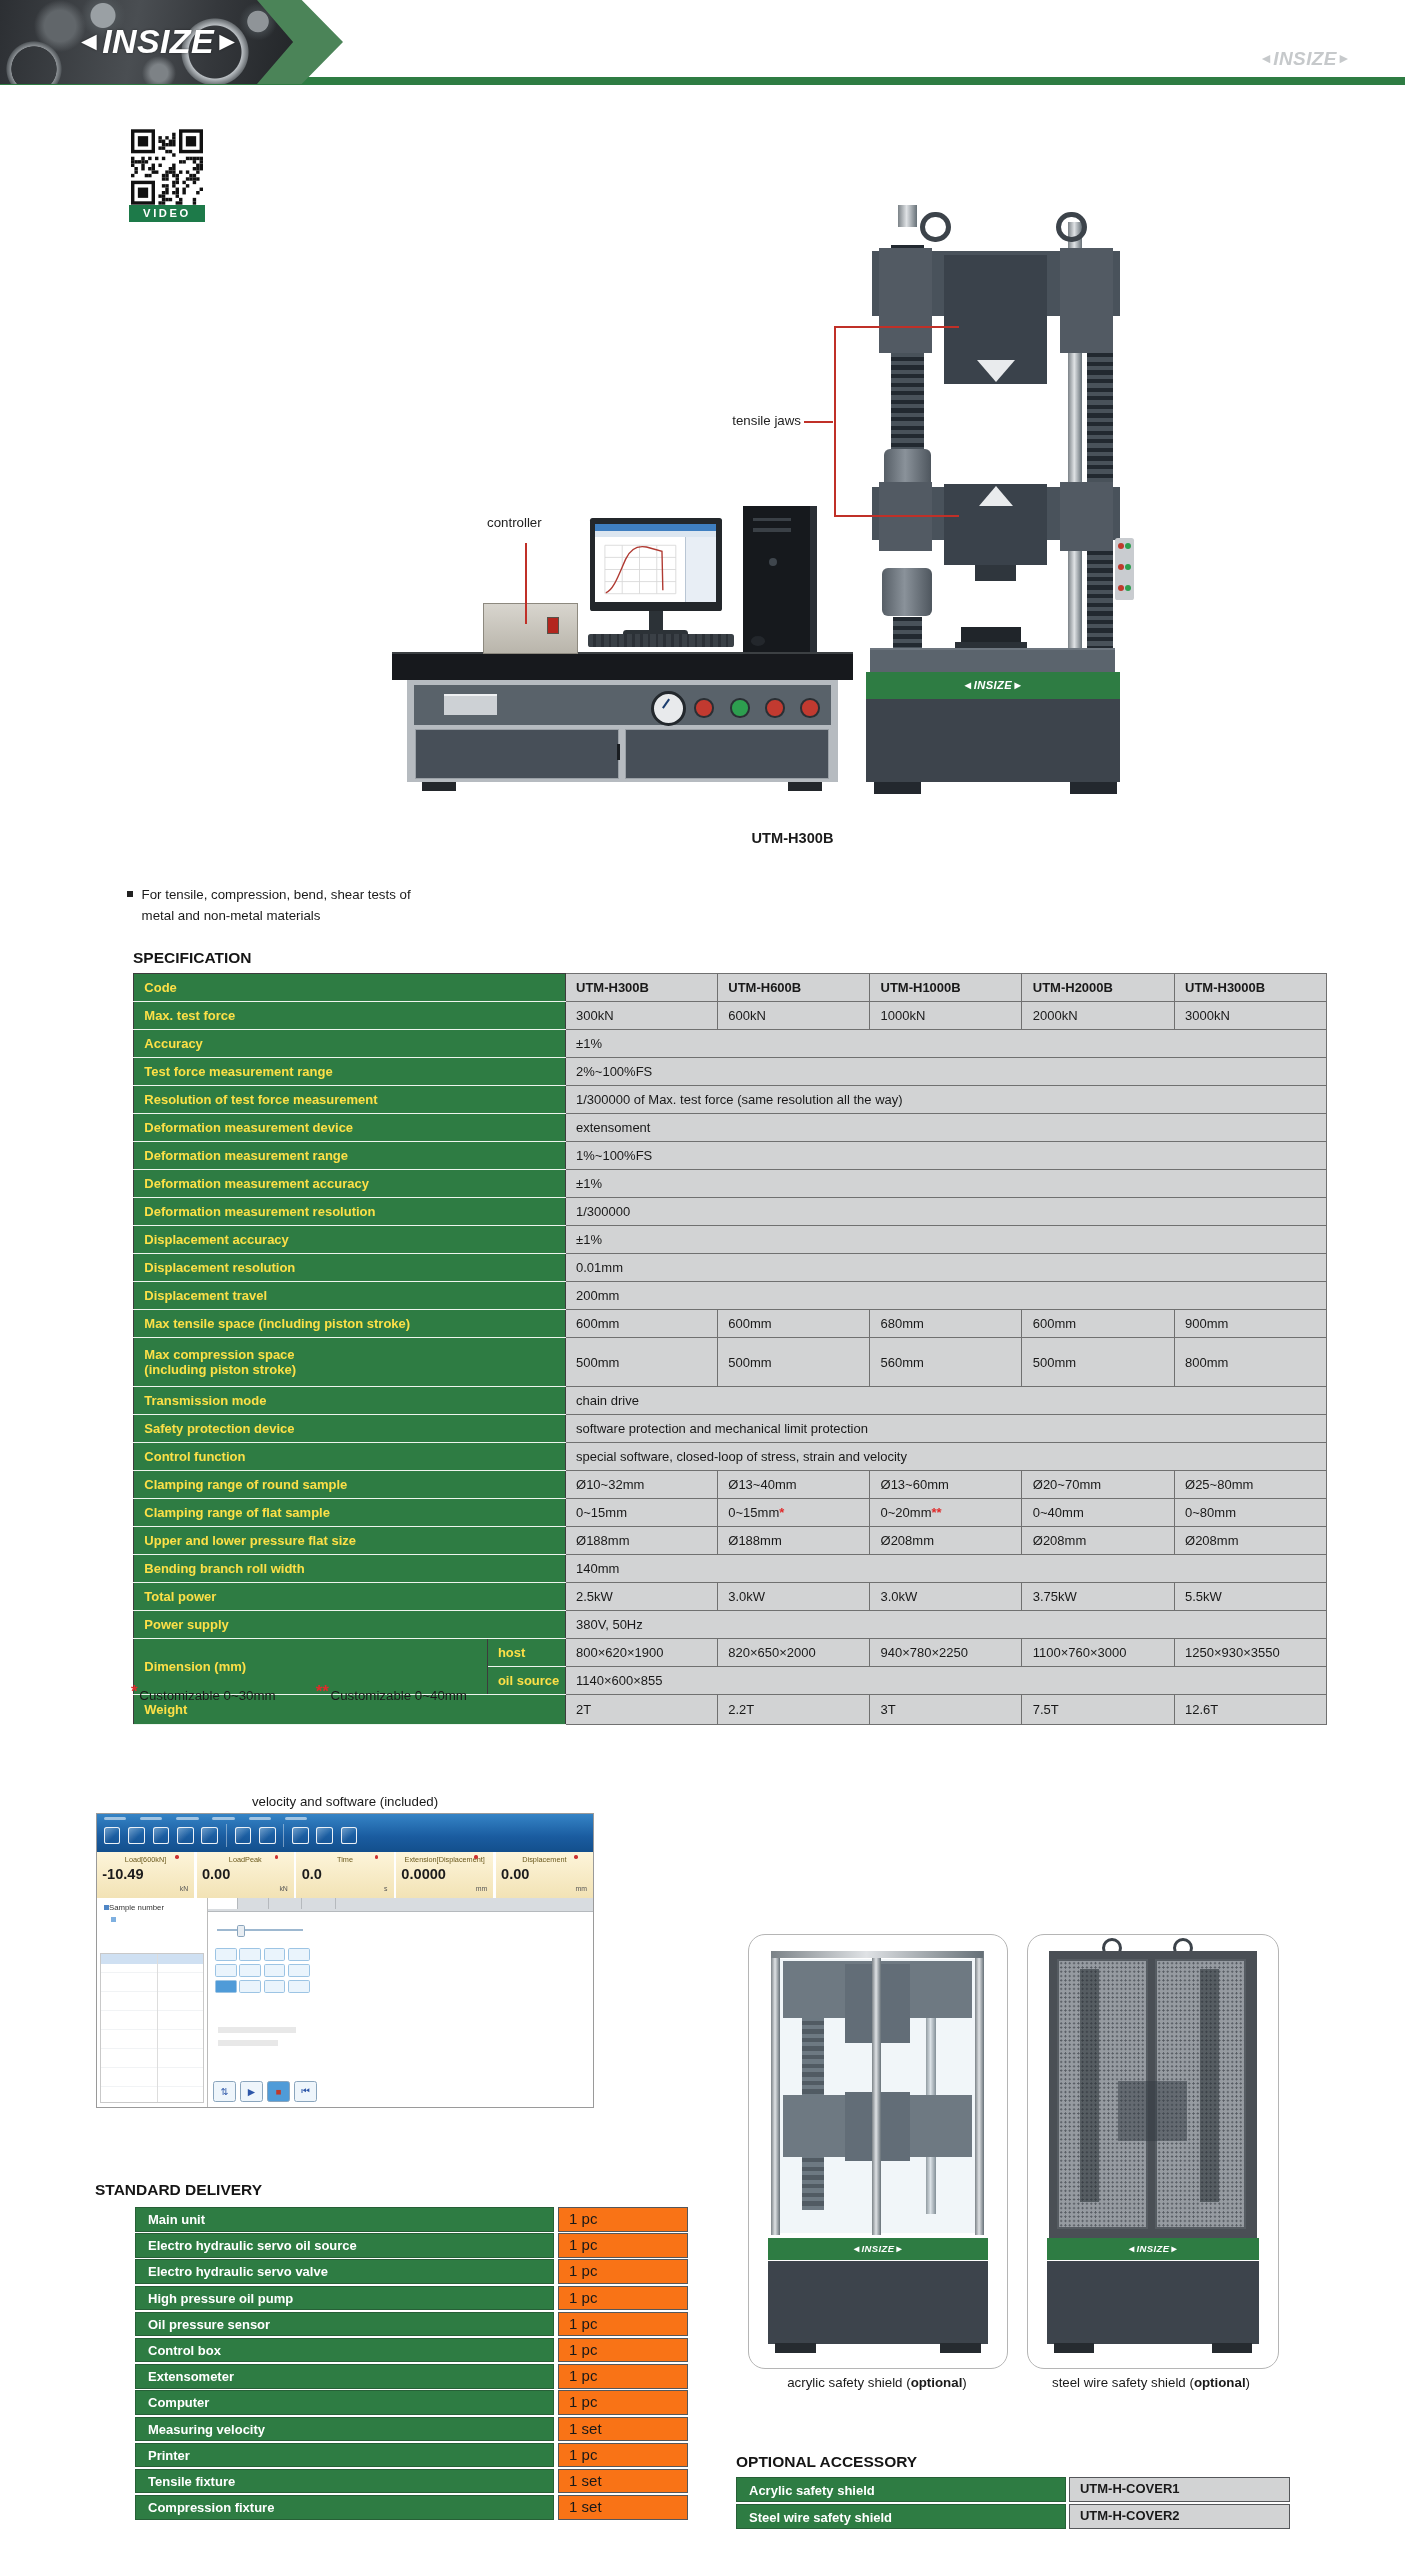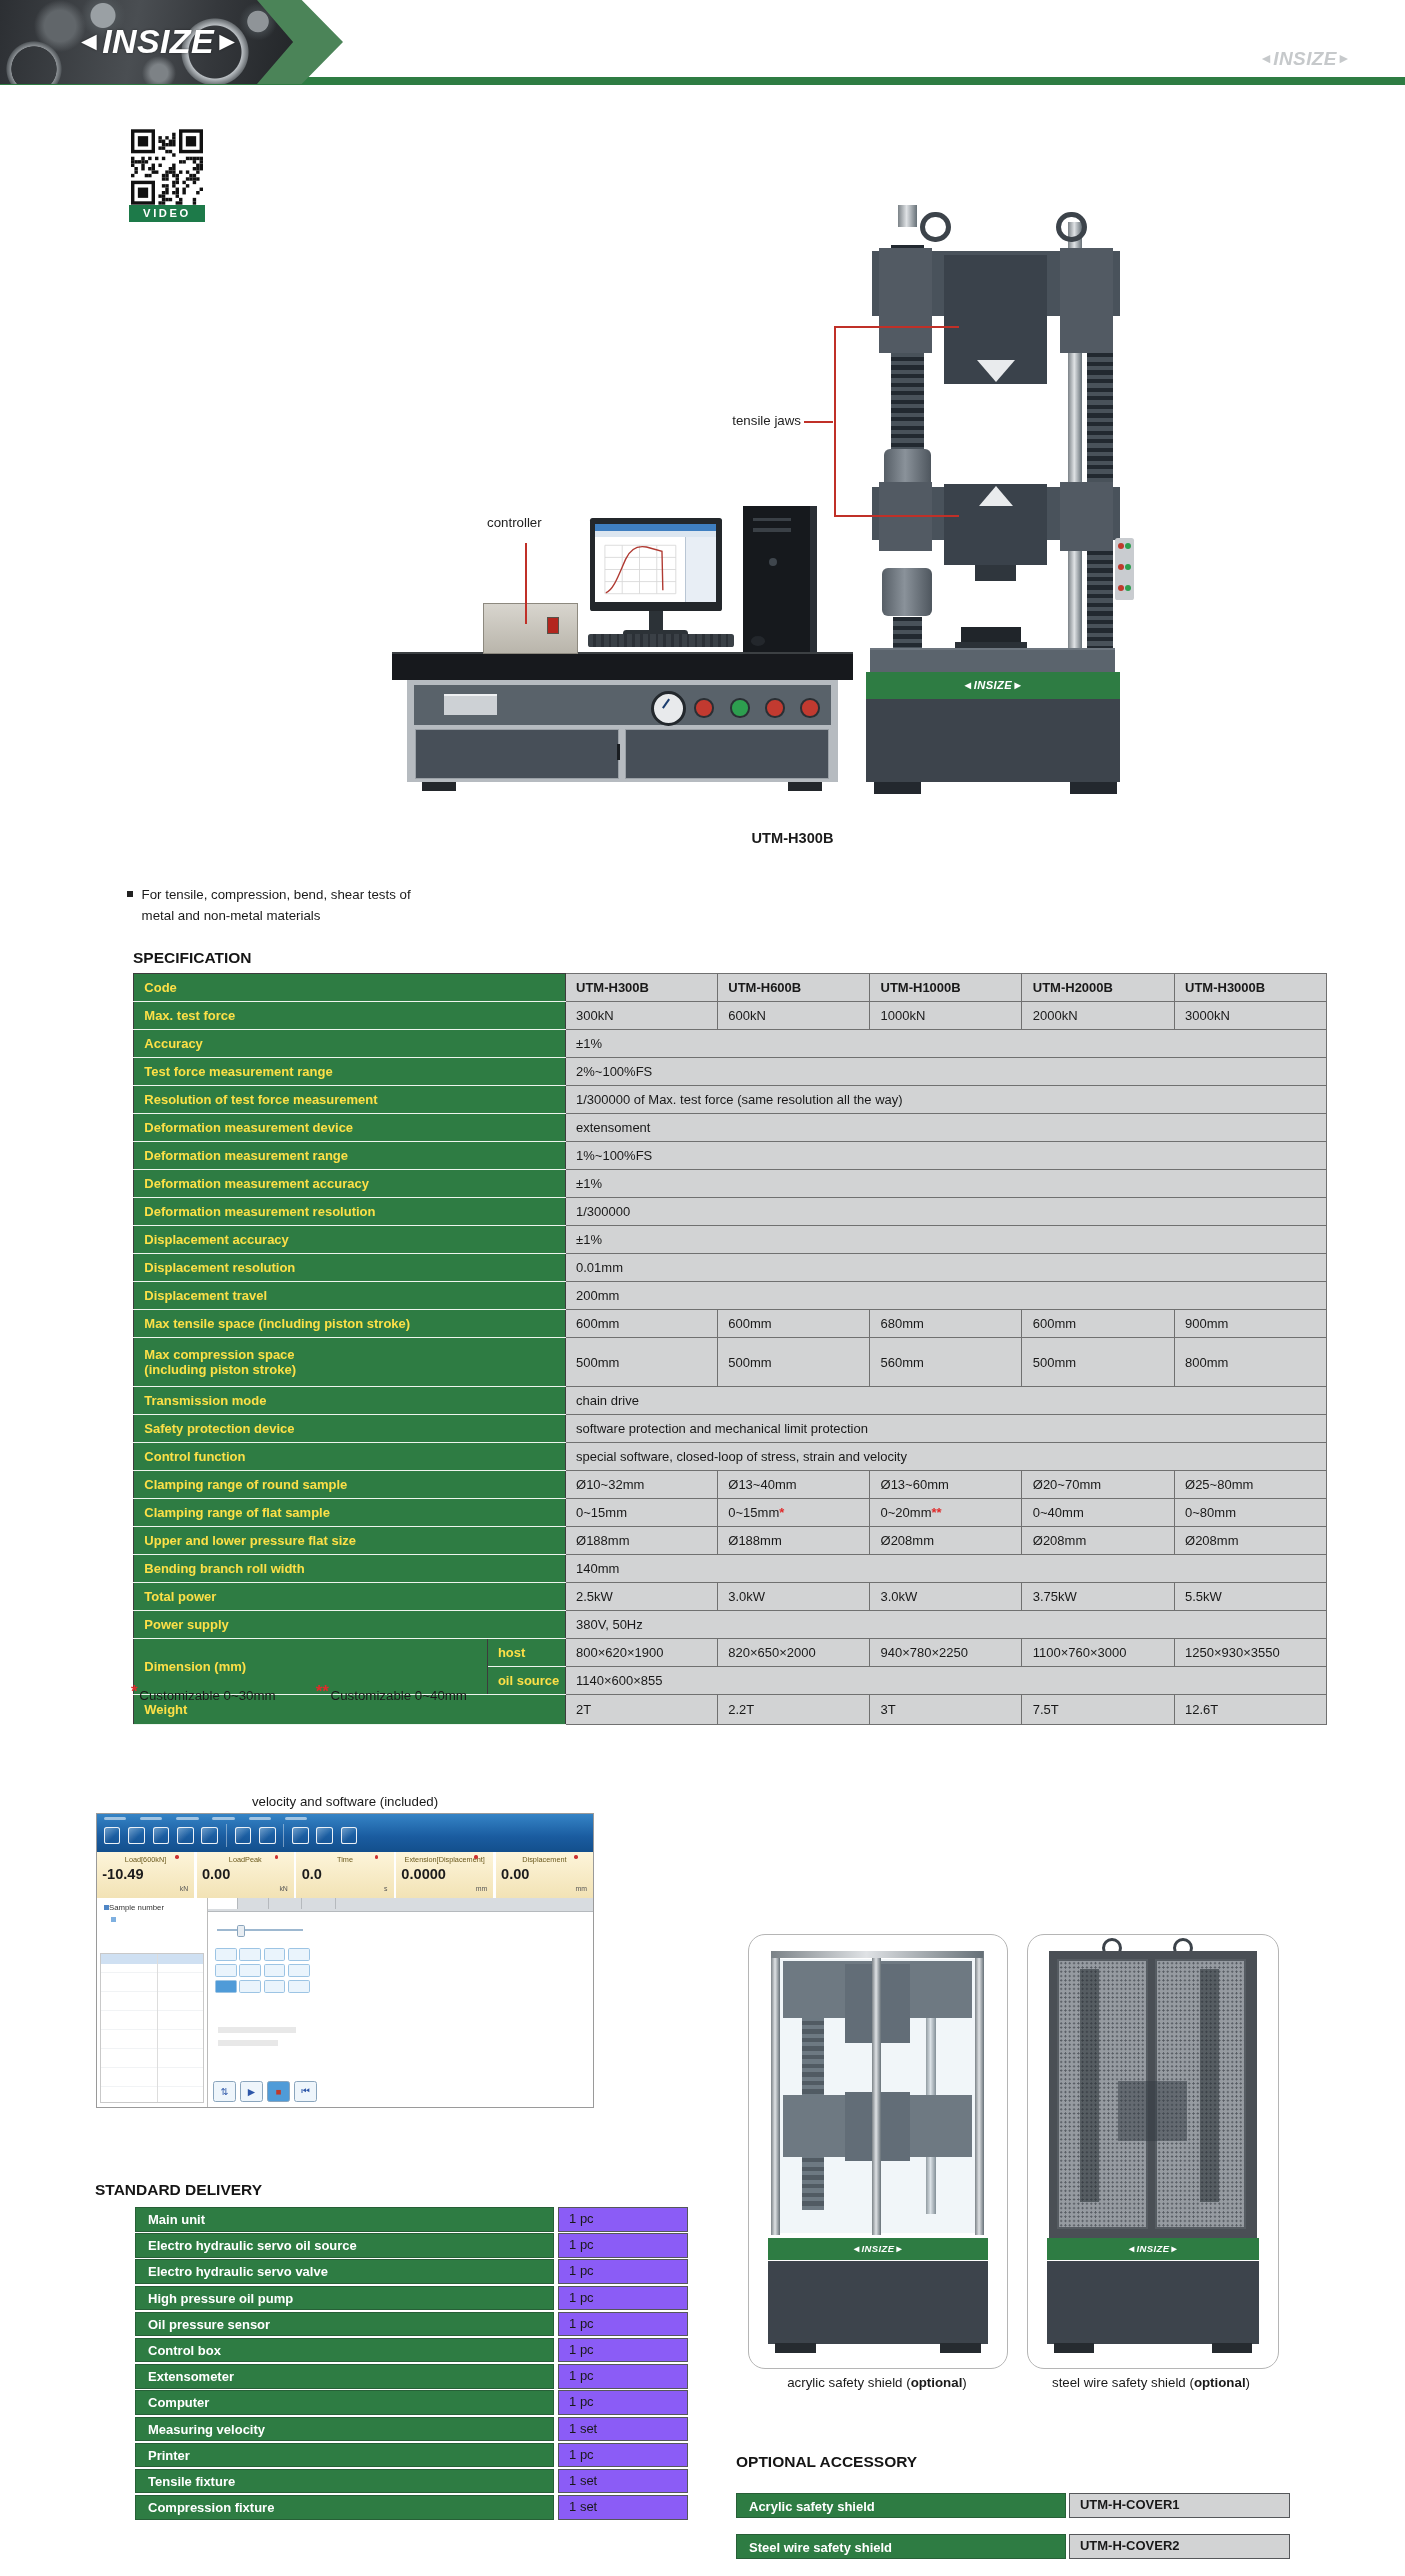--- a/index.html
+++ b/index.html
@@ -116,38 +116,38 @@
   #sw-ctrl .btns{position:absolute;left:5.2px;bottom:5.2px;display:flex;gap:4.3px;align-items:center;}
   #sw-ctrl .bb{width:20.7px;height:19px;border:0.9px solid #8aa5bd;border-radius:2.6px;background:#eef5fb;
      display:flex;align-items:center;justify-content:center;font-size:9.5px;}
 
   
   #sd-h{left:95px;top:2181px;}
   #sd{left:95px;top:2207px;width:593px;}
   .sd-row{display:flex;margin-bottom:1.7px;height:24.5px;padding-left:40px;}
   .sd-label{width:446px;background:#2e7c43;color:#fff;font-weight:bold;font-size:13px;
      line-height:24.5px;padding-left:12px;box-sizing:border-box;border:0.9px solid #275f37;}
-  .sd-value{width:138px;margin-left:3.4px;background:#8b5cf6;border:1.7px solid #55575a;font-size:13px;
+  .sd-value{width:138px;margin-left:3.4px;background:#f97316;border:1.7px solid #55575a;font-size:15px;
      line-height:21px;padding-left:10.3px;box-sizing:border-box;color:#191919;}
 
   
   .shield-box{width:258px;height:433px;border:0.9px solid #b5b5b5;border-radius:17px;background:#fff;overflow:hidden;}
   #shield1{left:748px;top:1934px;}
   #shield2{left:1027px;top:1934px;width:250px;}
   .shield-box .abs{position:absolute;}
   .band{background:#2e7c43;color:#fff;text-align:center;font-size:9.5px;line-height:22.4px;}
   .mesh{background-color:#969ba1;background-image:radial-gradient(#575c63 0.9px,transparent 1.2px);background-size:4.3px 4.3px;}
   .cap-line{font-size:13.3px;text-align:center;}
   #cap1{left:739px;top:2375px;width:276px;}
   #cap2{left:1009px;top:2375px;width:284px;}
 
   
   #oa-h{left:736px;top:2453px;}
   #oa{left:736px;top:2477px;width:555px;}
-  .oa-row{display:flex;margin-bottom:1.7px;height:25px;margin-top:16px;}
+  .oa-row{display:flex;margin-bottom:1.7px;height:25px;}
   .oa-label{width:330px;background:#2e7c43;color:#fff;font-weight:bold;font-size:13px;
      line-height:25px;padding-left:12px;box-sizing:border-box;border:0.9px solid #275f37;}
   .oa-value{width:221px;margin-left:2.6px;background:#d2d3d4;border:1.7px solid #55575a;font-weight:bold;font-size:13px;
      line-height:21.5px;padding-left:10.3px;box-sizing:border-box;color:#191919;}
 </style>
 </head>
 <body>
 
 <div id="page">
 

